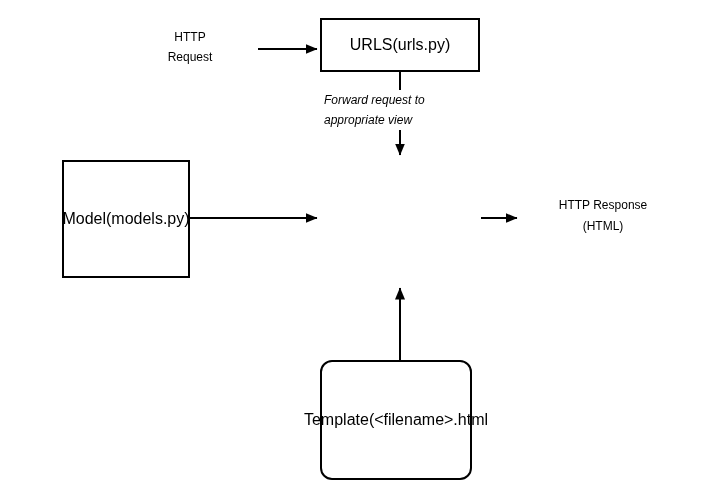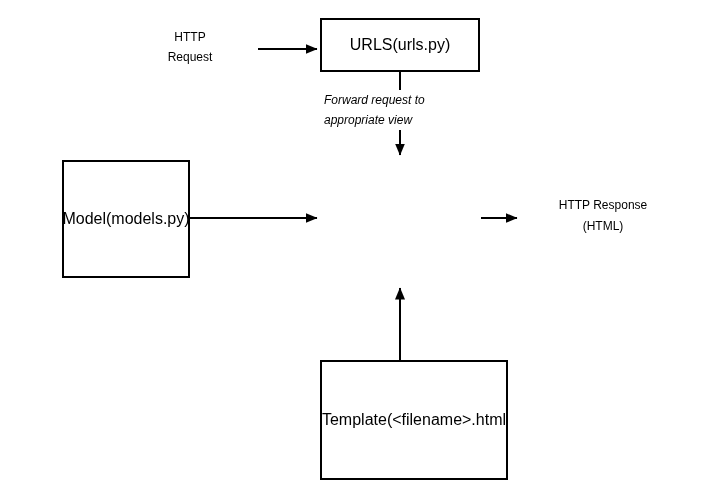--- a/index.html
+++ b/index.html
@@ -31,21 +31,21 @@
     line-height: 20px;
     white-space: pre-line;
   }
   .label.center { text-align: center; }
   .label.left { text-align: left; }
   .label.onLine { background: #ffffff; }
   #arrows { position: absolute; left: 0; top: 0; width: 713px; height: 503px; }
   #box-urls     { left: 320px; top: 18px;  width: 160px; height: 54px;  }
   #box-model    { left: 32px;  top: 160px; width: 128px; height: 118px; margin-left: 30px; }
   #box-view     { left: 320px; top: 160px; width: 160px; height: 120px; }
-  #box-template { left: 320px; top: 360px; width: 188px; height: 120px; }
+  #box-template { left: 320px; top: 360px; width: 152px; height: 120px; border-radius: 12px; }
   #lbl-http-request  { left: 130px; top: 27px;  width: 120px; }
   #lbl-forward       { left: 324px; top: 90px;  width: 170px; font-style: italic; }
   #lbl-read-write    { left: 196px; top: 197px; width: 84px; line-height: 19px; }
   #lbl-http-response { left: 520px; top: 195px; width: 166px; line-height: 21px; }
 </style>
 </head>
 <body>
 
 <div id="canvas">
 

